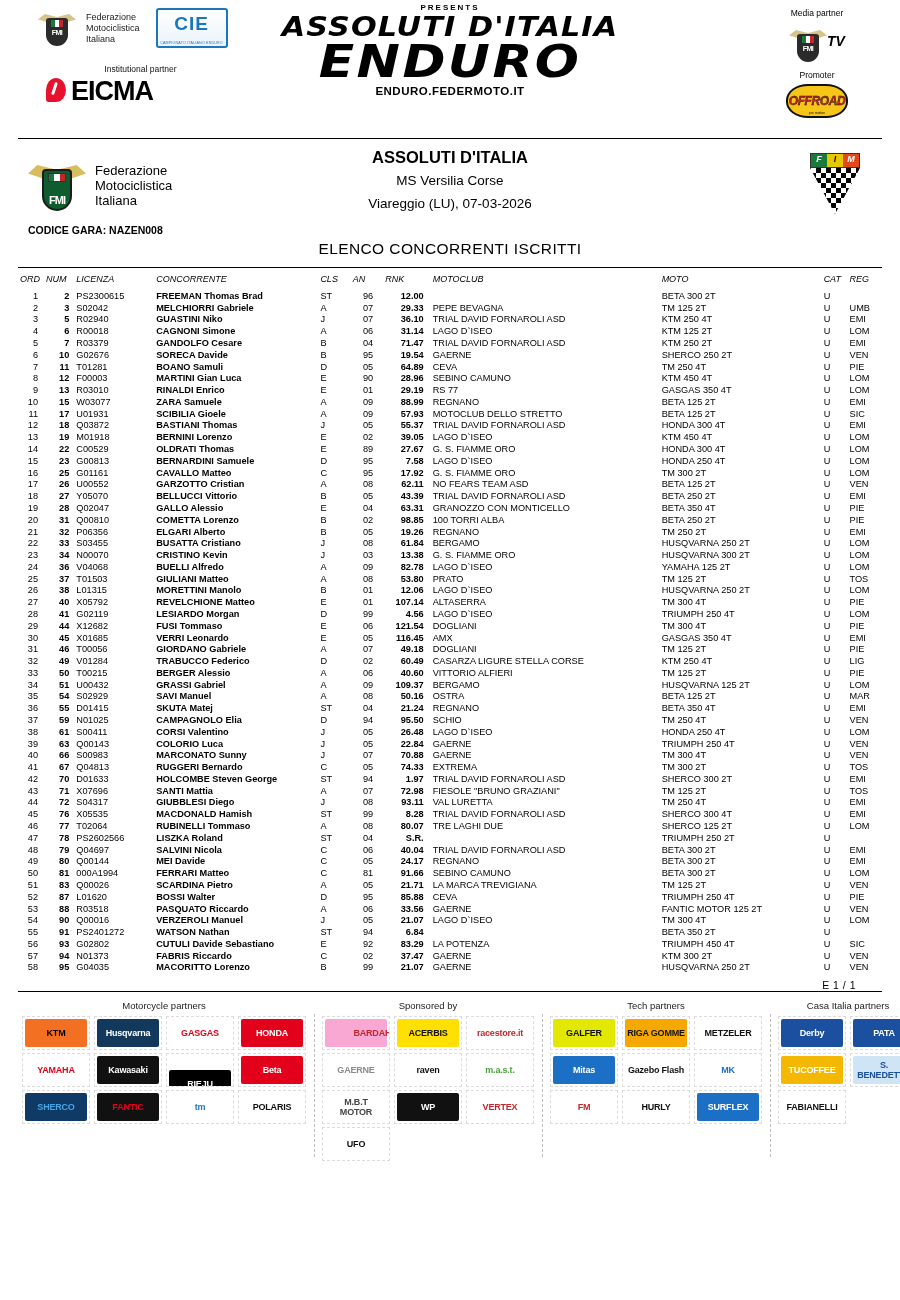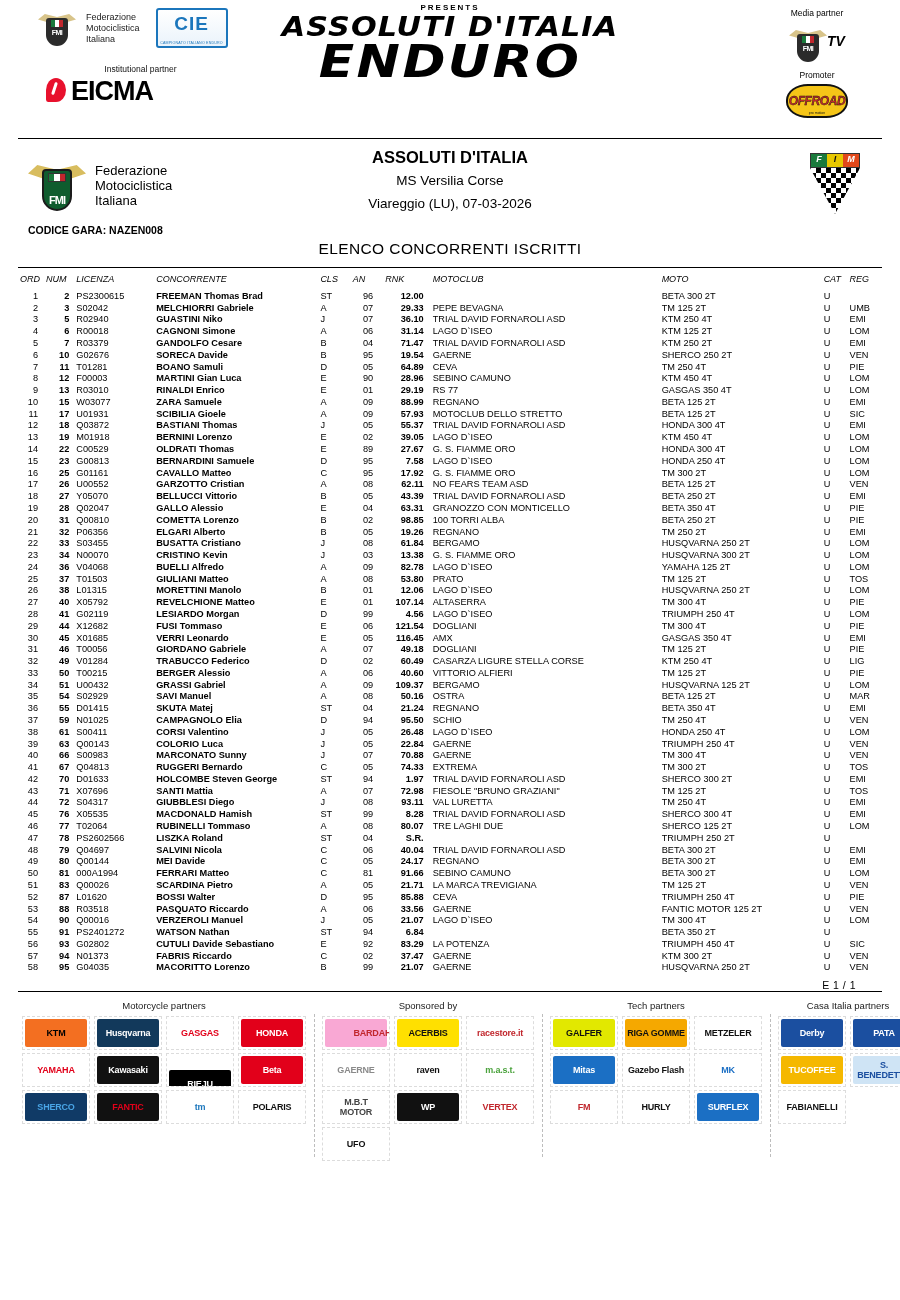--- a/index.html
+++ b/index.html
@@ -221,20 +221,21 @@
     <div class="eicma">
       <div class="eicma-mark"></div>
       <div class="eicma-txt">EICMA</div>
     </div>
   </div>
 
   <div class="hdr-center">
     <div class="presents">PRESENTS</div>
     <div class="assoluti">ASSOLUTI D'ITALIA</div>
     <div class="enduro">ENDURO</div>
+    <div class="enduro-url">ENDURO.FEDERMOTO.IT</div>
   </div>
 
   <div class="hdr-right">
     <div class="hr-label">Media partner</div>
     <div class="fmitv">
       <div class="fmi-mark">
         <div class="fmi-wing"></div>
         <div class="fmi-shield">FMI</div>
         <div class="fmi-tri">
             <i></i>

